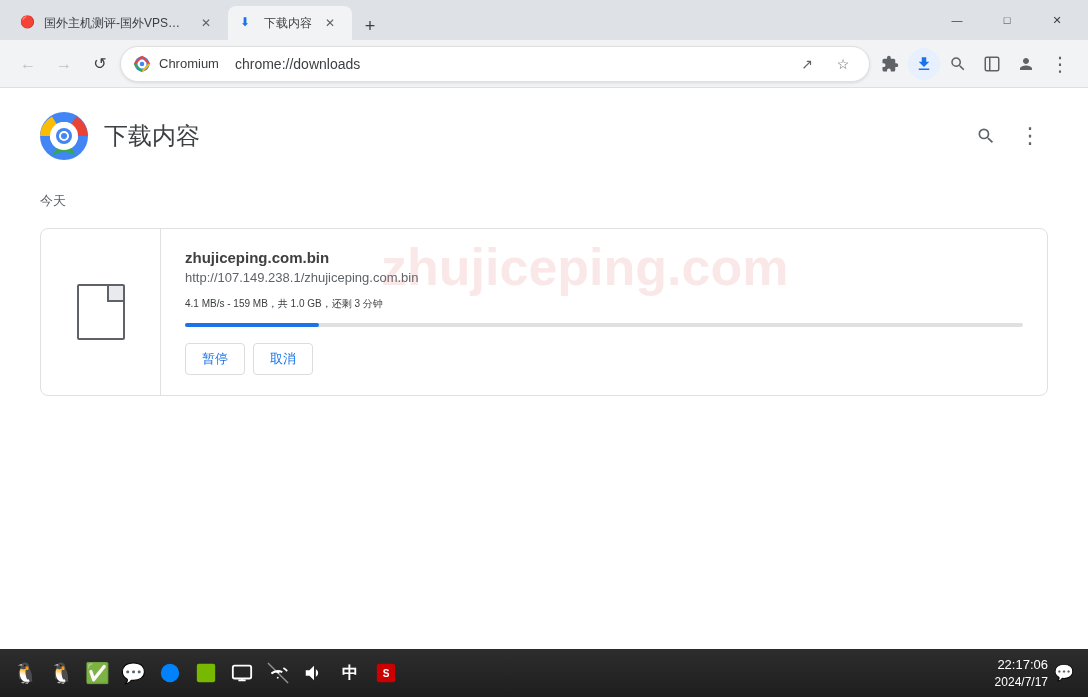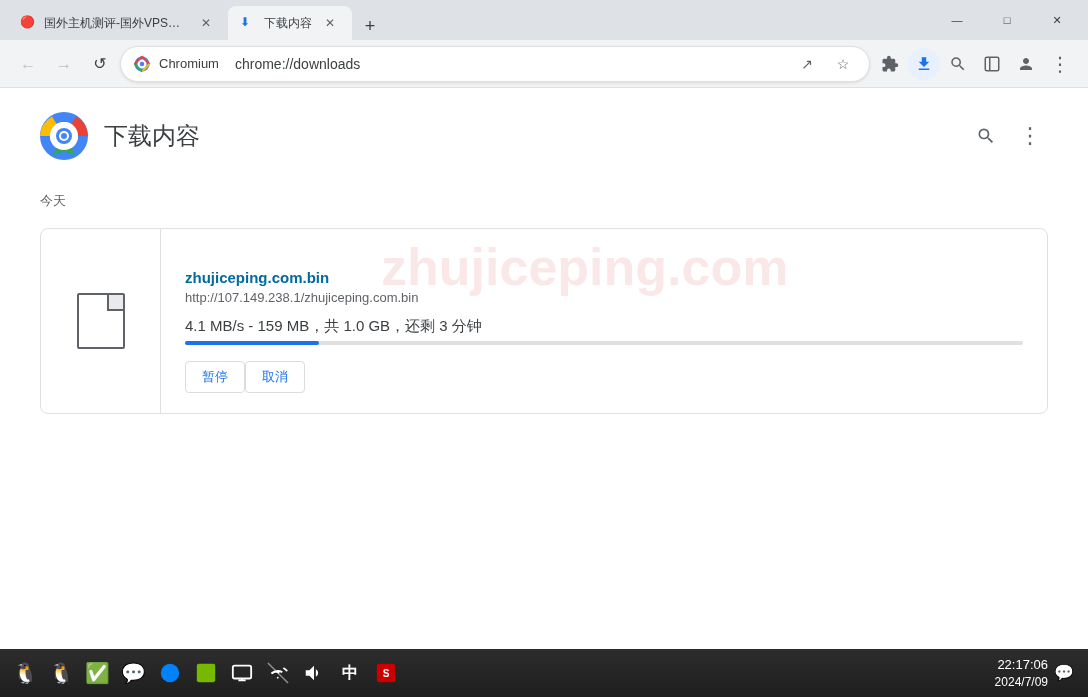--- a/index.html
+++ b/index.html
@@ -266,49 +266,49 @@
       border-bottom: 2px solid #5f6368;
       background: #e8eaed;
     }
     .download-card-content {
       flex: 1;
       padding: 20px 24px;
     }
     .download-filename {
       font-size: 15px;
       font-weight: 600;
-      color: #0369a1;
+      color: #404040;
       margin-bottom: 4px;
-      margin-top: 20px;
     }
     .download-url {
       font-size: 13px;
       color: #5f6368;
       margin-bottom: 12px;
     }
     .download-status {
-      font-size: 15px;
-      color: #3c4043;
-      margin-bottom: 5px;
+      font-size: 10px;
+      color: #3c4043;
+      margin-bottom: 12px;
     }
     .progress-bar-container {
       width: 100%;
       height: 4px;
       background: #e0e0e0;
       border-radius: 2px;
       margin-bottom: 16px;
     }
     .progress-bar-fill {
       height: 100%;
       background: #1a73e8;
       border-radius: 2px;
       width: 16%;
     }
     .download-actions {
       display: flex;
+      gap: 8px;
     }
     .action-btn {
       padding: 6px 16px;
       border-radius: 4px;
       font-size: 13px;
       cursor: pointer;
       border: 1px solid #dadce0;
       background: #fff;
       color: #1a73e8;
       font-weight: 500;
@@ -544,17 +544,17 @@
     <div class="taskbar-icon">
       <svg width="22" height="22" viewBox="0 0 24 24">
           <rect x="2" y="2" width="20" height="20" rx="3" fill="#c00"></rect>
           <text x="12" y="16" font-size="11" text-anchor="middle" fill="white" font-weight="bold">S</text>
         </svg>
     </div>
   </div>
   <div class="taskbar-right">
     <div class="taskbar-time">
       <div style="color:white; font-size:13px;">22:17:06</div>
-      <div style="color:white; font-size:12px;">2024/7/09</div>
+      <div style="color:white; font-size:12px;">2024/7/17</div>
     </div>
     <div class="taskbar-notify">💬</div>
   </div>
 </div>
 
 </body></html>

